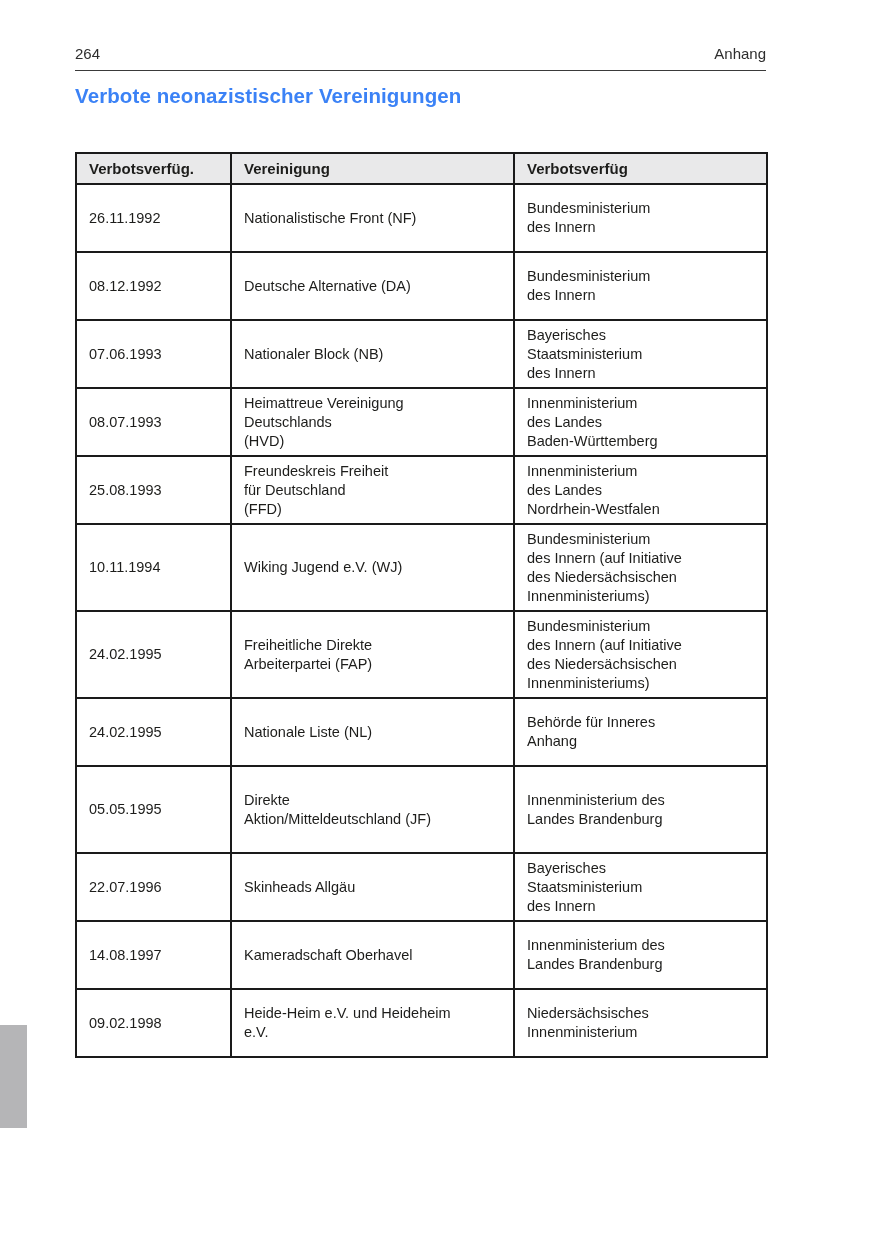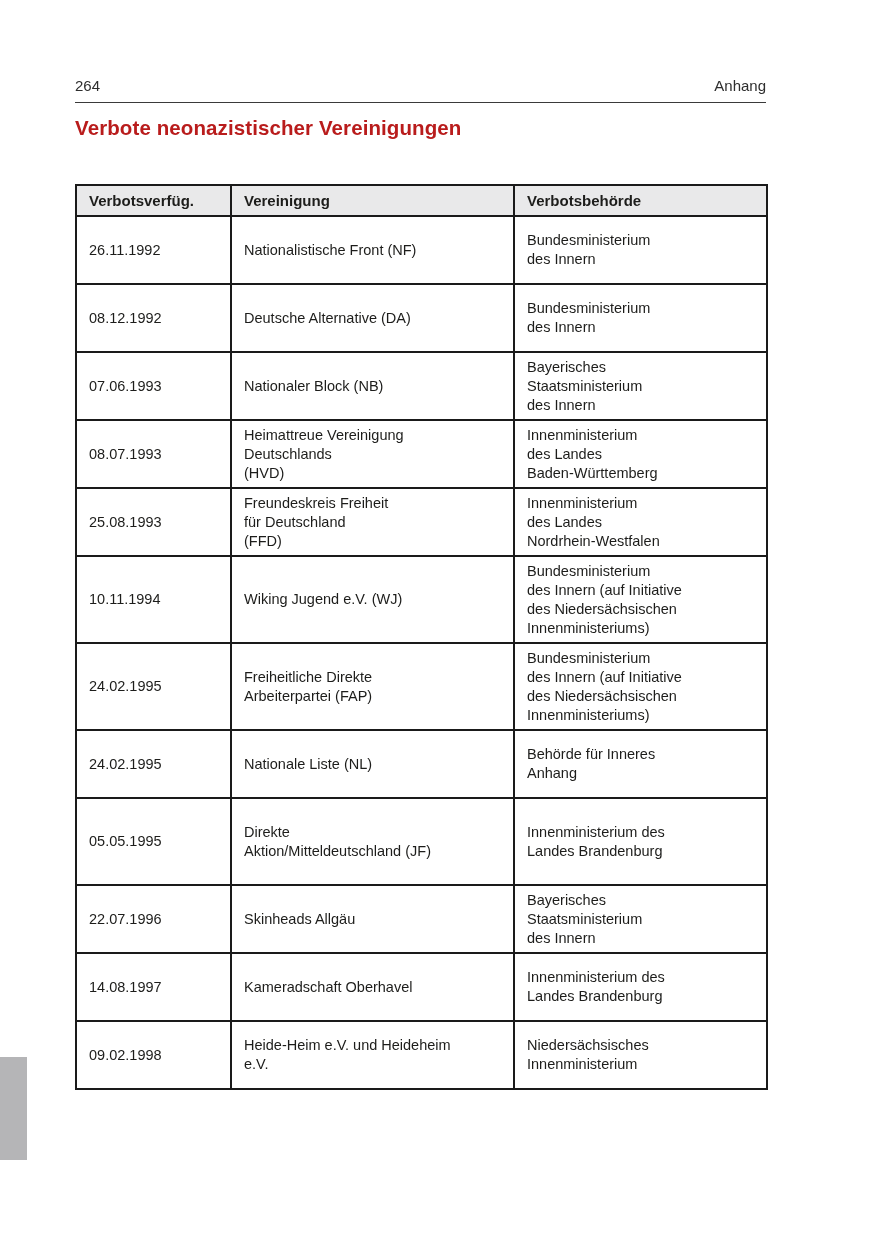--- a/index.html
+++ b/index.html
@@ -4,21 +4,20 @@
 <style>
   html, body { margin: 0; padding: 0; background: #ffffff; }
   .page {
     position: relative;
     width: 875px;
     height: 1128px;
     background: #ffffff;
     font-family: "Liberation Sans", sans-serif;
     color: #1d1d1b;
     overflow: hidden;
-    margin-top: 32px;
   }
   .running-head {
     position: absolute;
     left: 75px;
     top: 45px;
     width: 691px;
     display: flex;
     justify-content: space-between;
     align-items: flex-end;
     font-size: 15px;
@@ -26,21 +25,21 @@
     padding-bottom: 8px;
     border-bottom: 1.5px solid #3a3a3a;
   }
   .page-title {
     position: absolute;
     left: 75px;
     top: 84px;
     margin: 0;
     font-size: 20.5px;
     font-weight: 700;
-    color: #b91c1c;
+    color: #3b82f6;
     letter-spacing: 0.1px;
   }
   table.bans-table {
     position: absolute;
     left: 75px;
     top: 152px;
     width: 691px;
     border-collapse: collapse;
     table-layout: fixed;
     border: 2.5px solid #1a1a1a;
@@ -90,21 +89,21 @@
   <table class="bans-table">
     <colgroup>
         <col class="c1">
         <col class="c2">
         <col class="c3">
       </colgroup>
     <thead>
       <tr>
         <th>Verbotsverfüg.</th>
         <th>Vereinigung</th>
-        <th>Verbotsbehörde</th>
+        <th>Verbotsverfüg</th>
       </tr>
     </thead>
     <tbody>
       <tr class="row-s">
         <td>26.11.1992</td>
         <td>Nationalistische Front (NF)</td>
         <td>Bundesministerium
 des Innern</td>
       </tr>
       <tr class="row-s">

